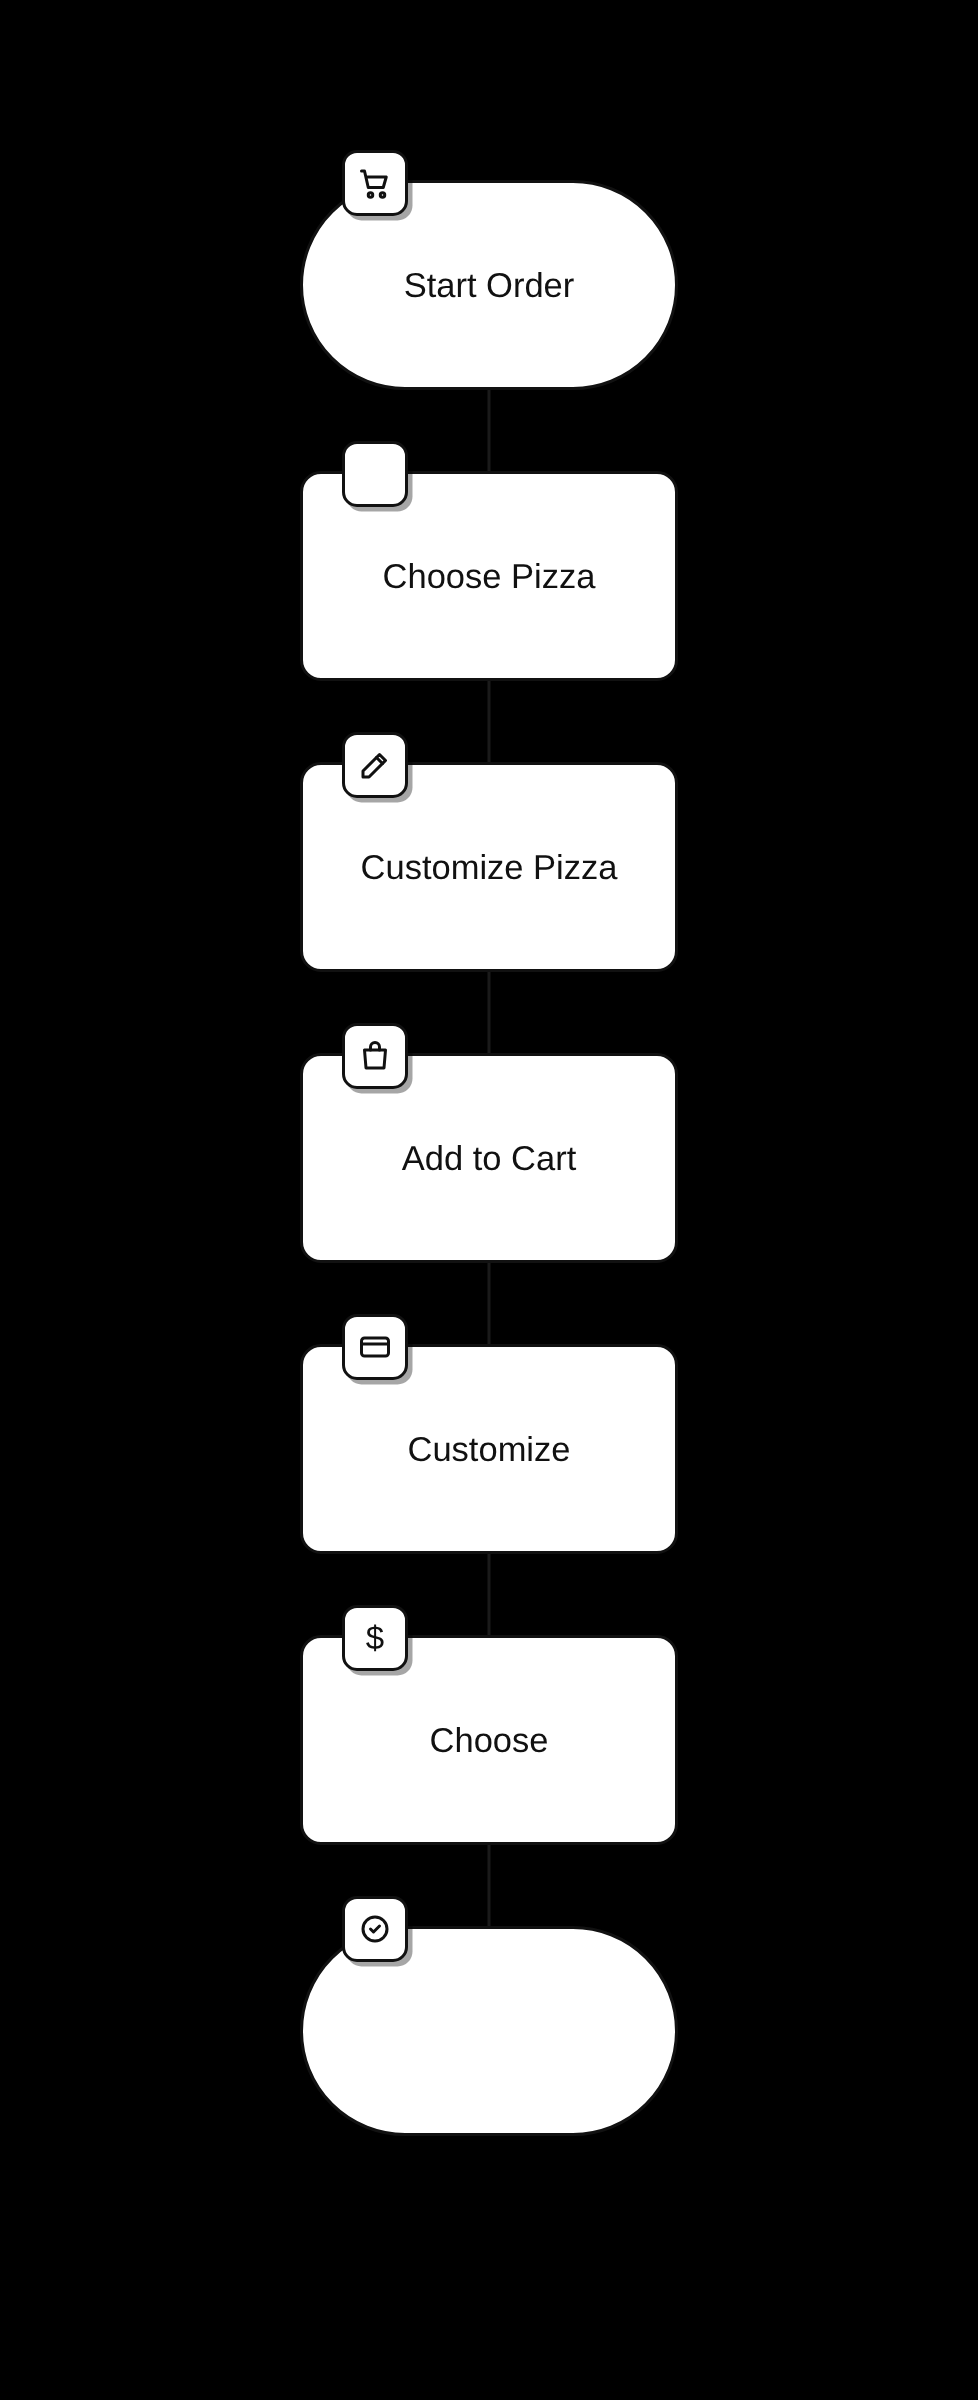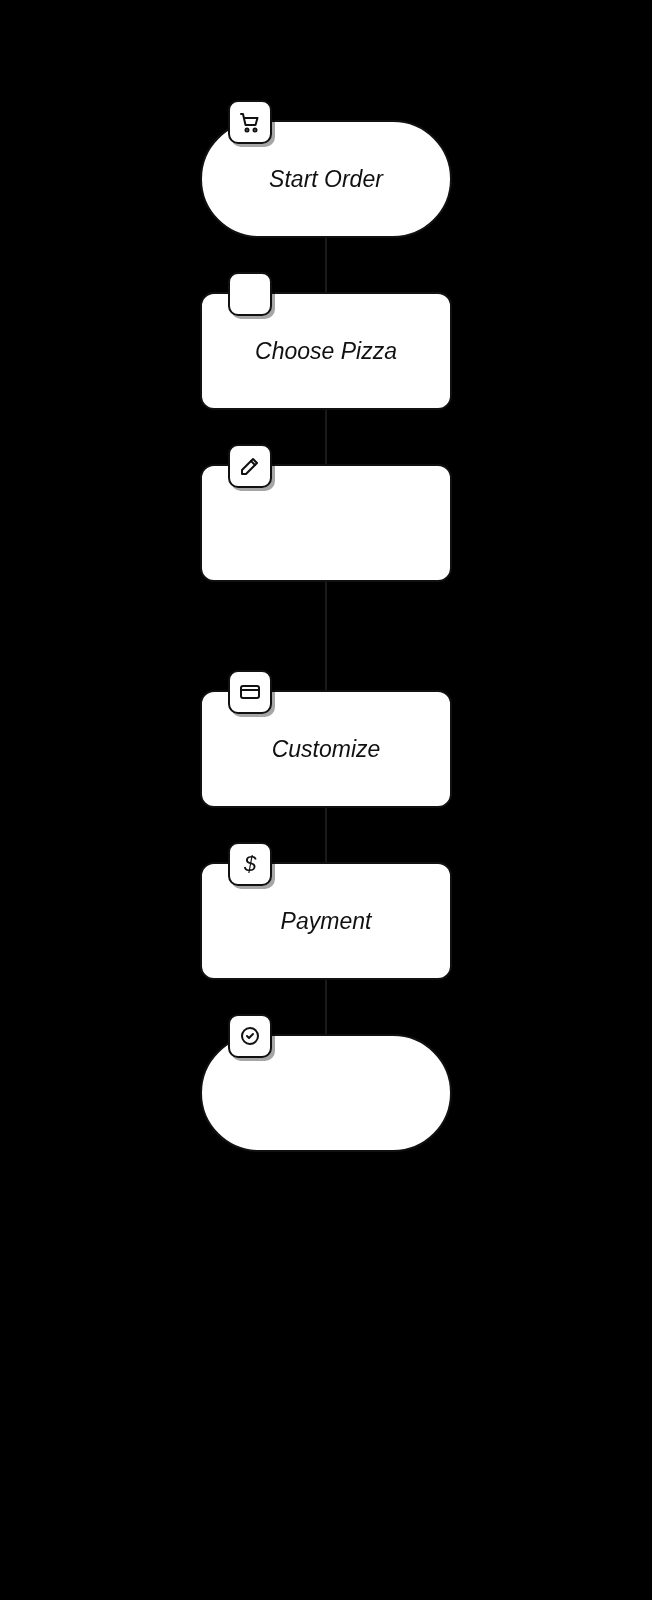--- a/index.html
+++ b/index.html
@@ -22,32 +22,31 @@
   }
   .node-wrap {
     position: relative;
     margin-bottom: 0;
   }
 
   
   .node {
     position: relative;
     width: 252px;
-    height: 118px;
+    height: 140px;
     background: #fff;
     border: 2.5px solid #111;
     display: flex;
     align-items: center;
     justify-content: center;
     text-align: center;
     font-size: 23px;
     color: #111;
     line-height: 1.25;
     padding: 0 20px;
-    font-style: italic;
   }
   .node.rect { border-radius: 14px; }
   .node.pill { border-radius: 80px; }
 
   
   .shadow {
     position: absolute;
     inset: 0;
     background: #222;
     z-index: -1;
@@ -111,24 +110,37 @@
 
   <div class="node-wrap">
     <div class="node rect">
       <div class="shadow"></div>
       <div class="chip">
         <svg viewBox="0 0 24 24">
             <path d="M4 20h4L19 9l-4-4L4 16v4z"></path>
             <path d="M13 7l4 4"></path>
           </svg>
       </div>
+      <span>Customize Pizza</span>
     </div>
   </div>
   <div class="vline"></div>
 
+  <div class="node-wrap">
+    <div class="node rect">
+      <div class="shadow"></div>
+      <div class="chip">
+        <svg viewBox="0 0 24 24">
+            <path d="M5 8h14l-1 12H6L5 8z"></path>
+            <path d="M9 8V6a3 3 0 0 1 6 0v2"></path>
+          </svg>
+      </div>
+      <span>Add to Cart</span>
+    </div>
+  </div>
   <div class="vline"></div>
 
   <div class="node-wrap">
     <div class="node rect">
       <div class="shadow"></div>
       <div class="chip">
         <svg viewBox="0 0 24 24">
             <rect x="3" y="6" width="18" height="12" rx="2"></rect>
             <path d="M3 10h18"></path>
           </svg>
@@ -137,21 +149,21 @@
     </div>
   </div>
   <div class="vline"></div>
 
   <div class="node-wrap">
     <div class="node rect">
       <div class="shadow"></div>
       <div class="chip">
         <span class="glyph">$</span>
       </div>
-      <span>Payment</span>
+      <span>Choose</span>
     </div>
   </div>
   <div class="vline"></div>
 
   <div class="node-wrap">
     <div class="node pill">
       <div class="shadow"></div>
       <div class="chip">
         <svg viewBox="0 0 24 24">
             <circle cx="12" cy="12" r="8"></circle>

